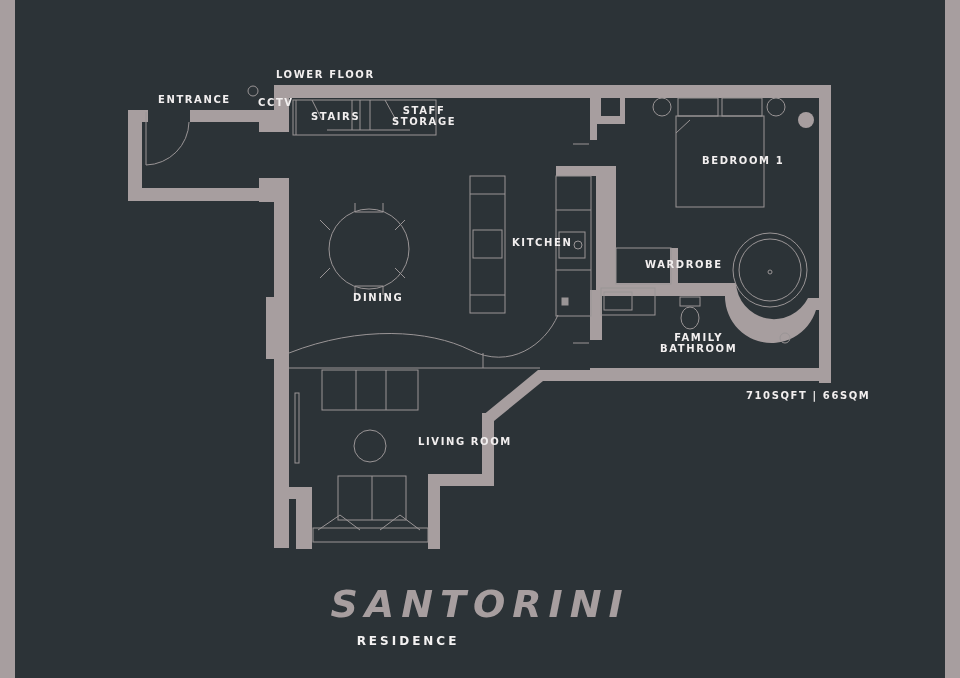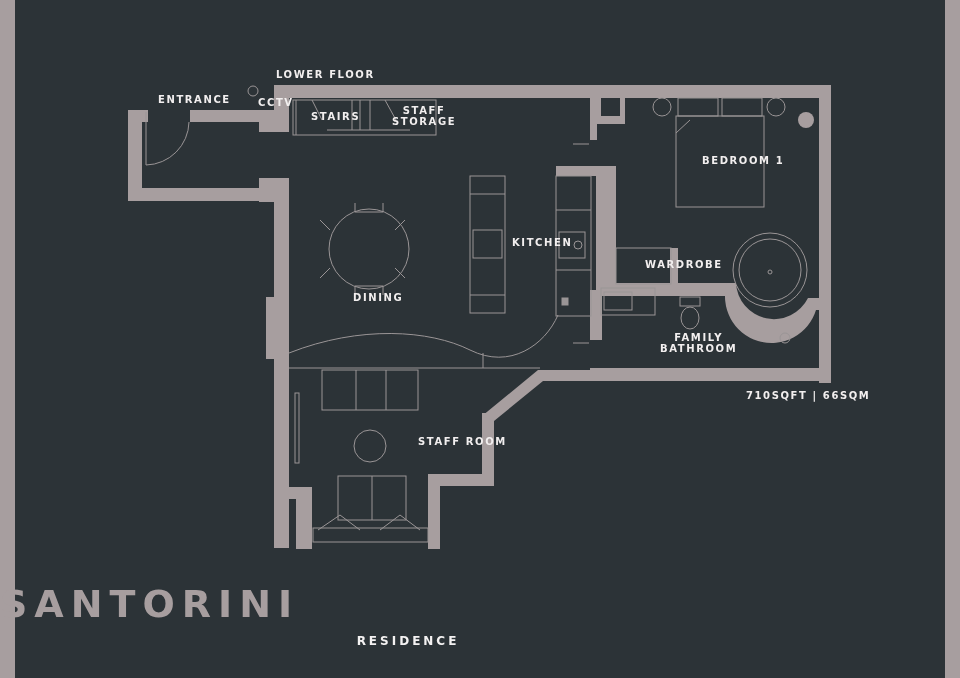--- a/index.html
+++ b/index.html
@@ -17,25 +17,27 @@
       color: #f2efef;
       font-size: 10px;
       font-weight: bold;
       letter-spacing: 1.6px;
       text-align: center;
       line-height: 11px;
       white-space: nowrap;
     }
     .title {
       position: absolute; left: 0; width: 960px; top: 582px;
+      text-align: center;
       color: #a79e9f;
       font-size: 38px;
       font-weight: bold;
       letter-spacing: 7px;
       line-height: 44px;
+      font-style: italic;
     }
     .subtitle {
       position: absolute; left: 0; width: 816px; top: 633px;
       text-align: center;
       color: #f4f2f2;
       font-size: 12px;
       font-weight: bold;
       letter-spacing: 3px;
       line-height: 16px;
     }
@@ -178,17 +180,17 @@
   <div>STORAGE</div>
 </div>
 <div class="label" style="left:694px; top:155px;margin-left:8px;">BEDROOM 1</div>
 <div class="label" style="left:353px; top:244px;margin-top:48px;">DINING</div>
 <div class="label" style="left:512px; top:237px;">KITCHEN</div>
 <div class="label" style="left:618px; top:259px;margin-left:27px;">WARDROBE</div>
 <div class="label" style="left:660px; top:332px;">
   <div>FAMILY</div>
   <div>BATHROOM</div>
 </div>
-<div class="label" style="left:418px; top:436px;">STAFF ROOM</div>
+<div class="label" style="left:418px; top:436px;">LIVING ROOM</div>
 <div class="label" style="left:746px; top:390px;">710SQFT | 66SQM</div>
 
 <div class="title">SANTORINI</div>
 <div class="subtitle">RESIDENCE</div>
 
 </body></html>

